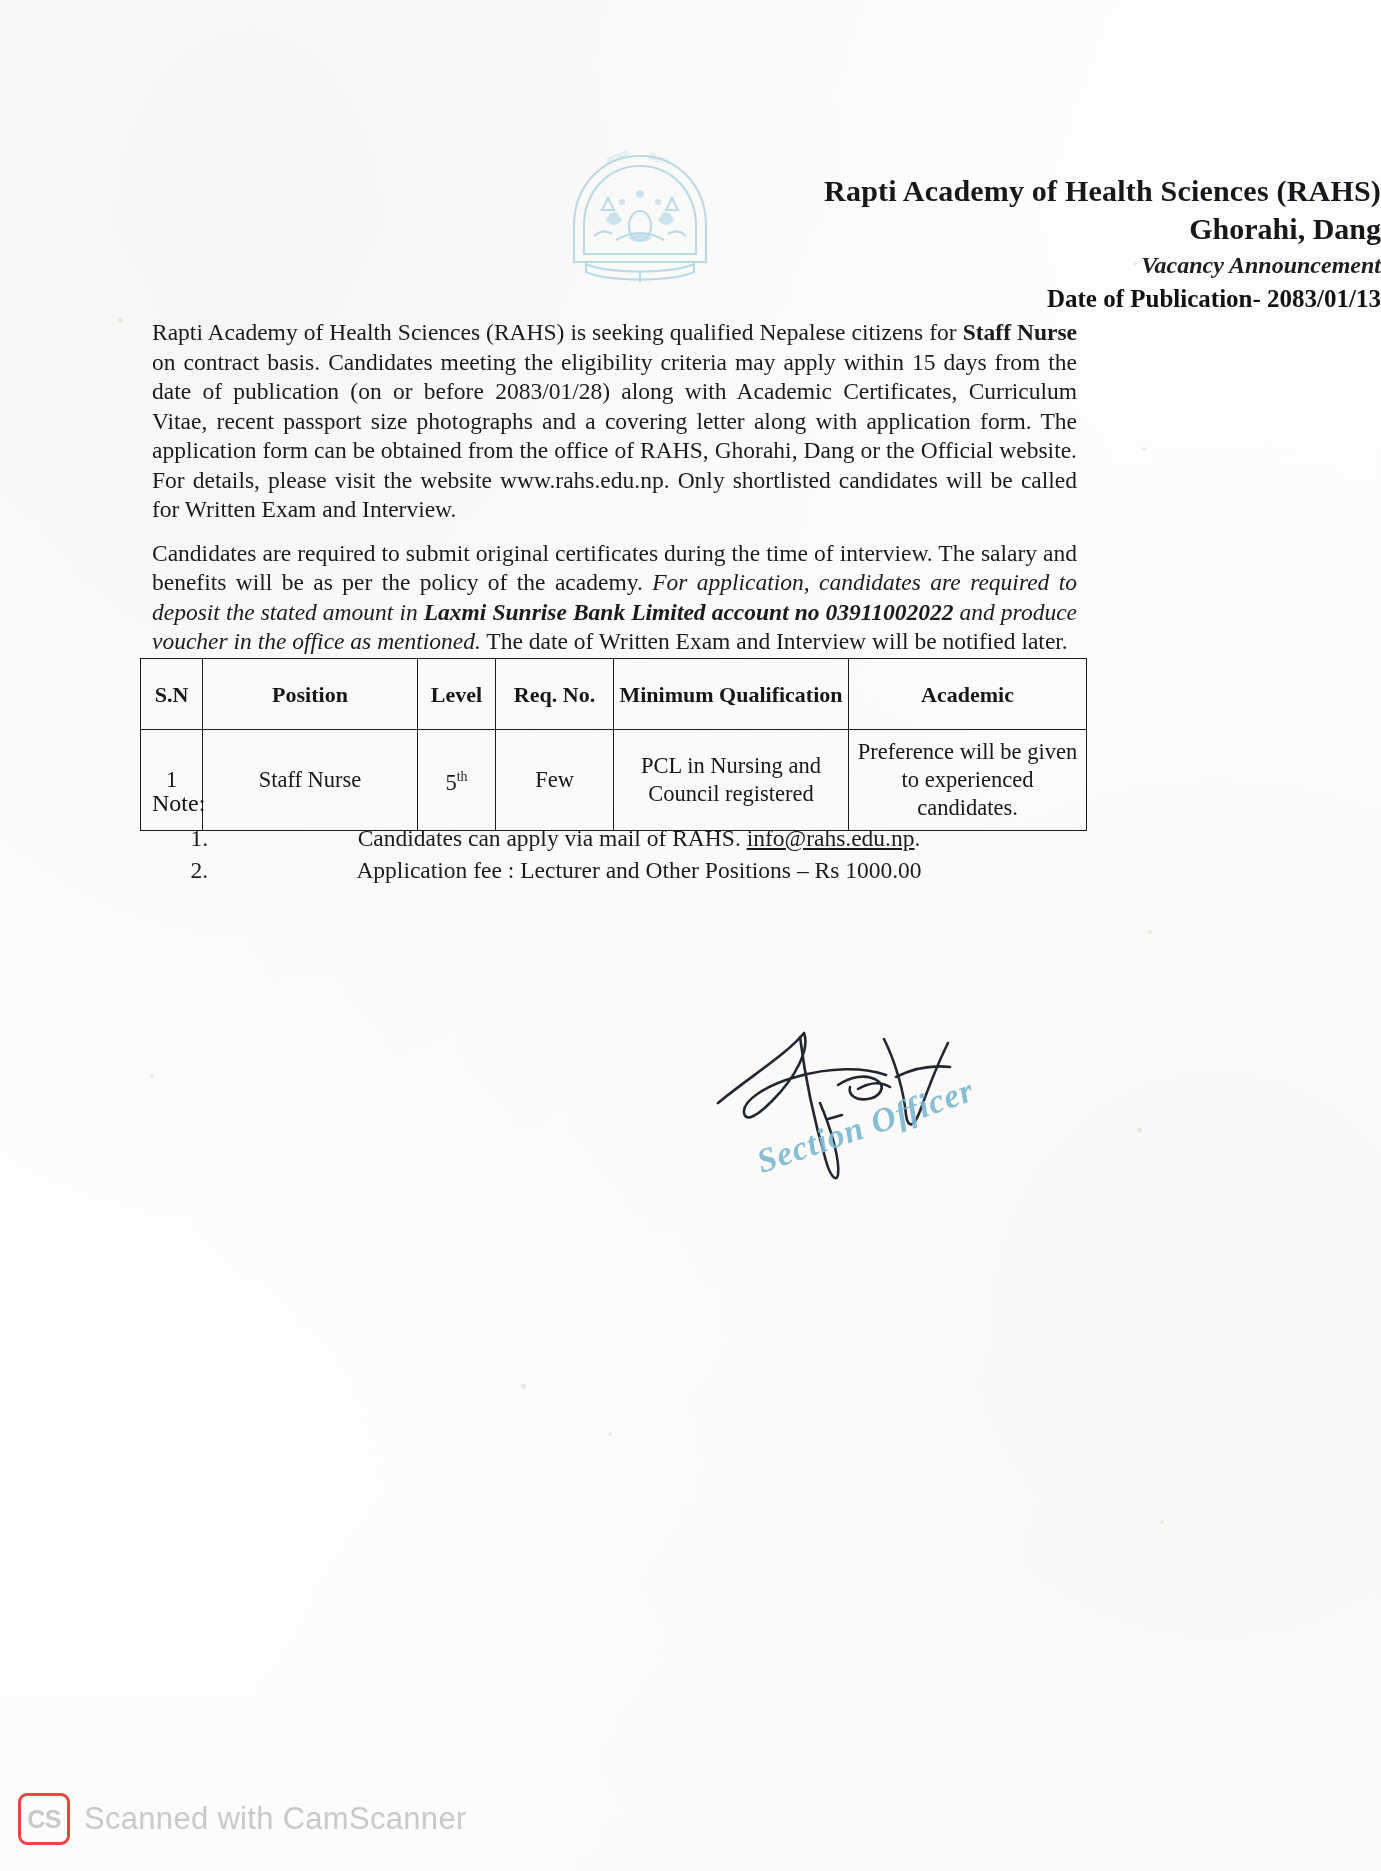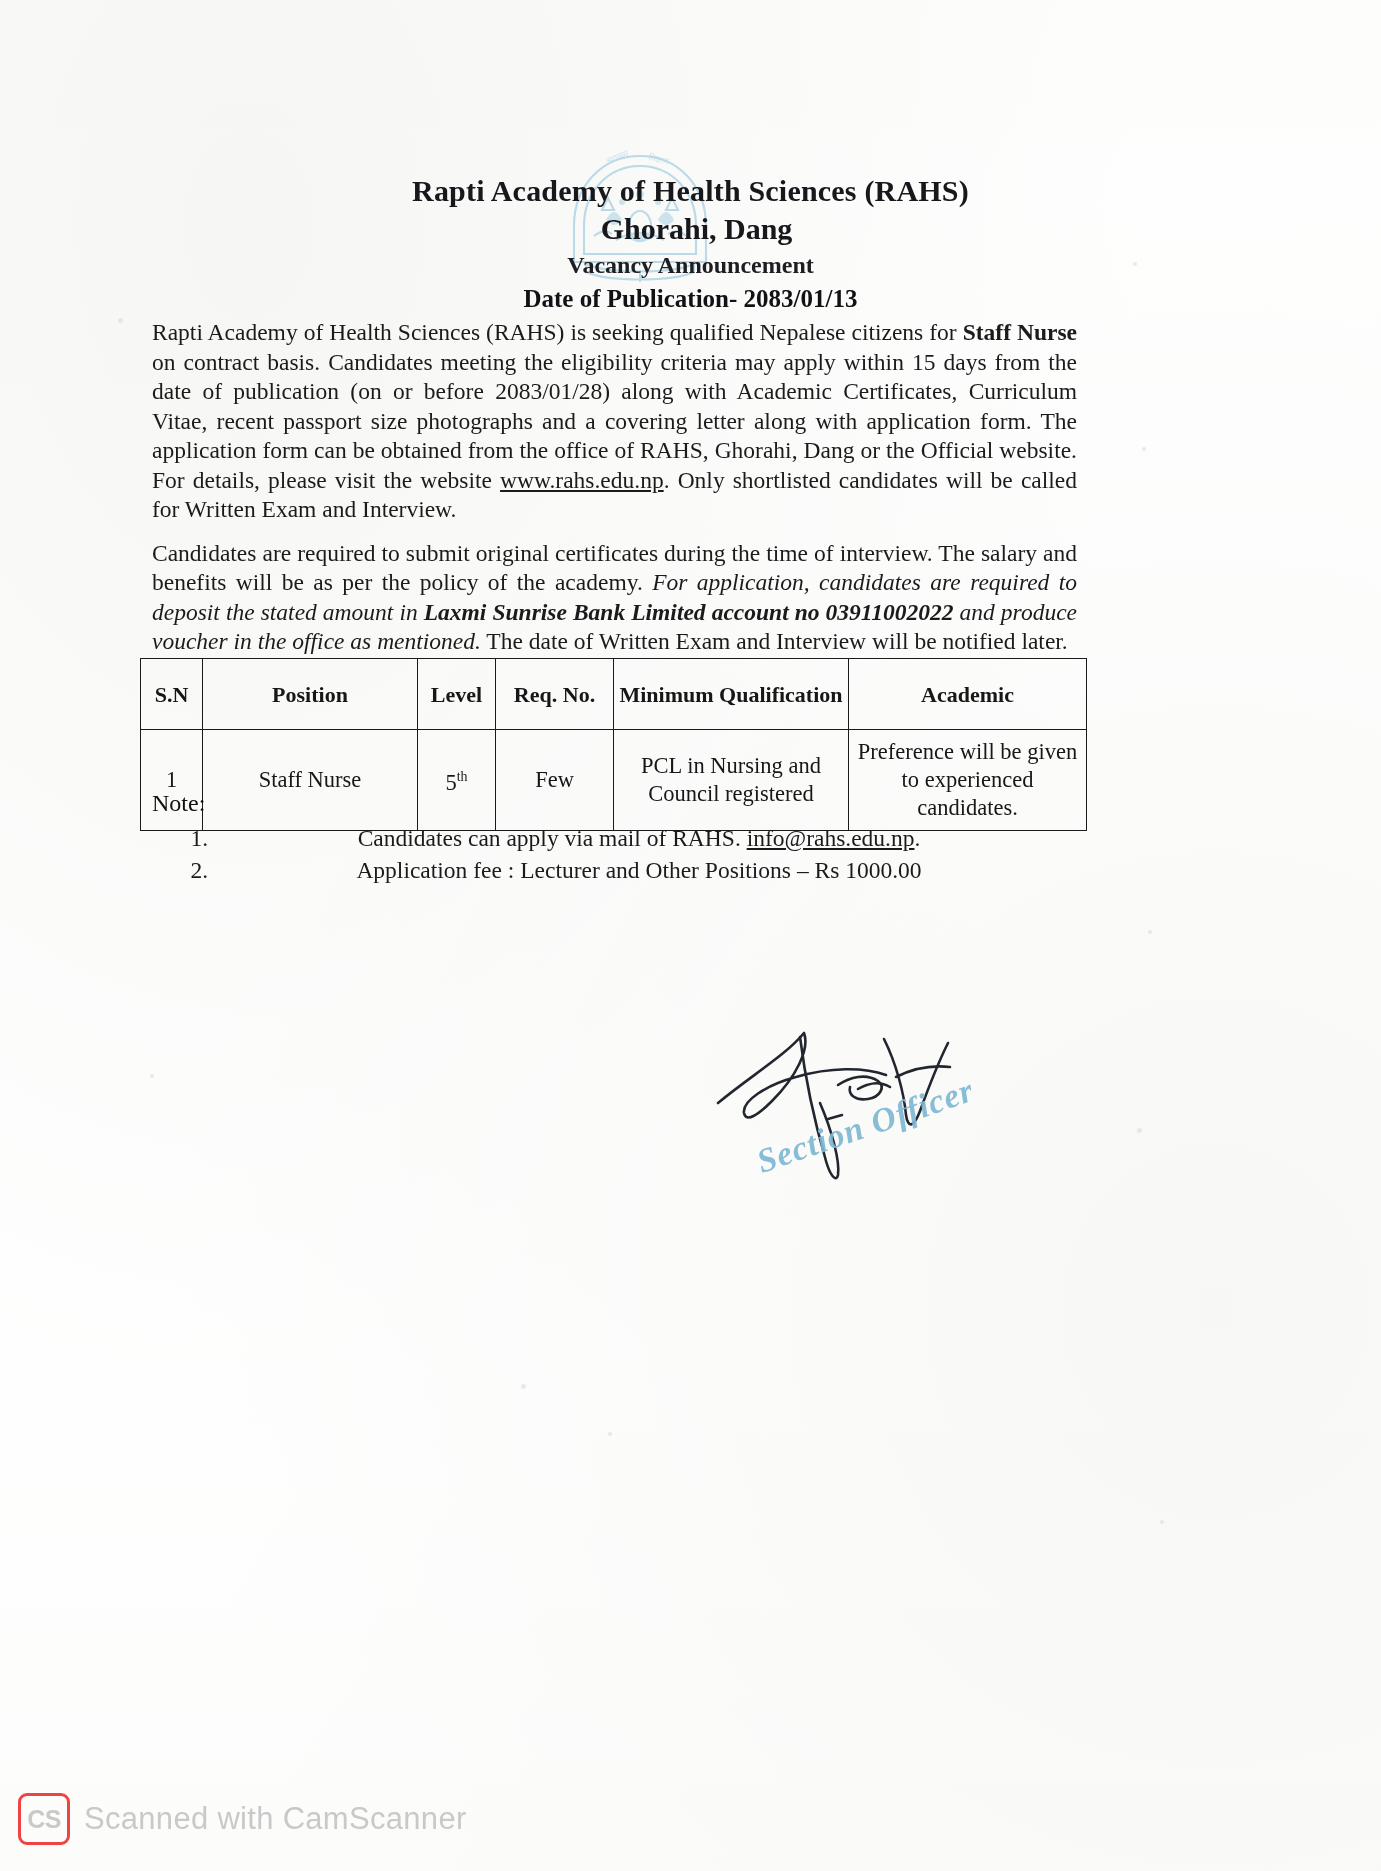--- a/index.html
+++ b/index.html
@@ -39,39 +39,40 @@
     width: 1381px;
     height: 1871px;
   }
 
   
   .header-block {
     position: absolute;
     left: 0;
     top: 172px;
     width: 1381px;
-    text-align: center;
+    text-align: right;
   }
   .org-title {
     font-size: 30px;
     font-weight: bold;
     letter-spacing: 0.2px;
     line-height: 38px;
     color: #17171c;
   }
   .org-city {
     font-size: 30px;
     font-weight: bold;
     line-height: 38px;
     color: #17171c;
     padding-left: 12px;
   }
   .vac-line {
     font-size: 24px;
     font-weight: bold;
+    font-style: italic;
     line-height: 32px;
     margin-top: 1px;
     color: #1d1d22;
   }
   .pub-line {
     font-size: 25px;
     font-weight: bold;
     line-height: 34px;
     margin-top: 1px;
     color: #121216;
@@ -100,21 +101,20 @@
     font-size: 23.5px;
     line-height: 29.5px;
     text-align: justify;
     text-justify: inter-word;
     color: #1b1b1b;
   }
   p.para b { font-weight: bold; }
   p.para i { font-style: italic; }
   p.para .bi { font-weight: bold; font-style: italic; }
   .weblink {
-    text-decoration: underline;
     text-underline-offset: 2px;
     margin-top: 16px;
   }
 
   
   .vac-table-wrap {
     position: absolute;
     left: 140px;
     top: 646px;
     width: 946px;

